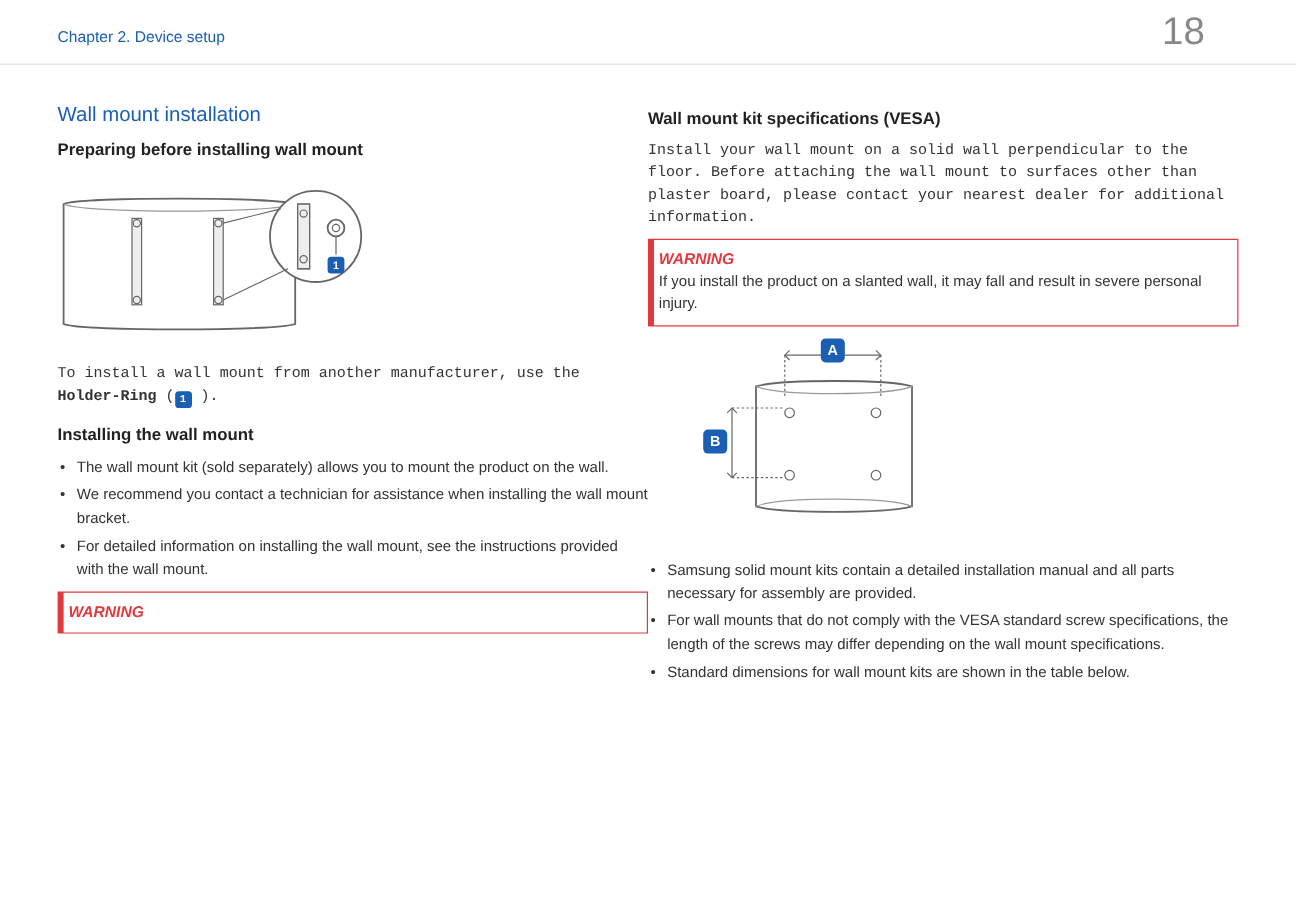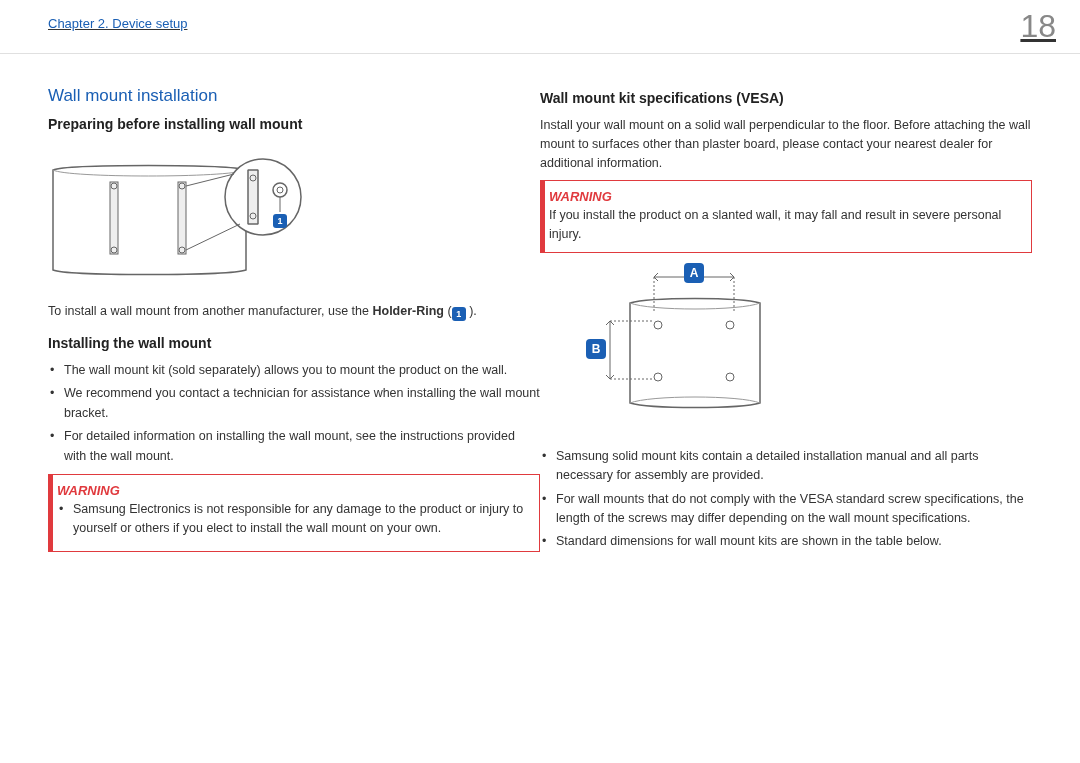--- a/index.html
+++ b/index.html
@@ -9,24 +9,23 @@
       color: #333;
       background: #fff;
       width: 1080px;
       height: 763px;
       position: relative;
       overflow: hidden;
     }
     .header {
       display: flex;
       justify-content: space-between;
-      align-items: flex-start;
-      padding: 16px 24px 8px 48px;
+      align-items: center;
+      padding: 16px 76px 8px 48px;
       border-bottom: 1px solid #e0e0e0;
-      text-decoration: underline;
     }
     .chapter-link {
       color: #1a5fb4;
       font-size: 13px;
       font-weight: 500;
     }
     .page-num {
       font-size: 32px;
       color: #888;
       font-weight: 300;
@@ -52,20 +51,21 @@
       font-weight: bold;
       margin-bottom: 10px;
       margin-top: 4px;
     }
     .subhead.mt { margin-top: 14px; }
     .body-text {
       font-size: 12.5px;
       line-height: 1.5;
       color: #333;
       margin-bottom: 8px;
+      font-family: Liberation Mono, monospace;
     }
     ul.bullets {
       list-style: none;
       padding-left: 16px;
       margin-bottom: 6px;
     }
     ul.bullets li {
       position: relative;
       font-size: 12.5px;
       line-height: 1.55;
@@ -182,23 +182,20 @@
 
     <div class="subhead mt">Installing the wall mount</div>
     <ul class="bullets">
       <li>The wall mount kit (sold separately) allows you to mount the product on the wall.</li>
       <li>We recommend you contact a technician for assistance when installing the wall mount bracket.</li>
       <li>For detailed information on installing the wall mount, see the instructions provided with the wall mount.</li>
     </ul>
 
     <div class="warning-box">
       <div class="warning-title">WARNING</div>
-      <ul class="bullets">
-        <li>Samsung Electronics is not responsible for any damage to the product or injury to yourself or others if you elect to install the wall mount on your own.</li>
-      </ul>
     </div>
   </div>
 
   <div class="col">
     <div class="subhead">Wall mount kit specifications (VESA)</div>
     <p class="body-text">Install your wall mount on a solid wall perpendicular to the floor. Before attaching the wall mount to surfaces other than plaster board, please contact your nearest dealer for additional information.</p>
 
     <div class="warning-box">
       <div class="warning-title">WARNING</div>
       <p class="warning-text">If you install the product on a slanted wall, it may fall and result in severe personal injury.</p>

